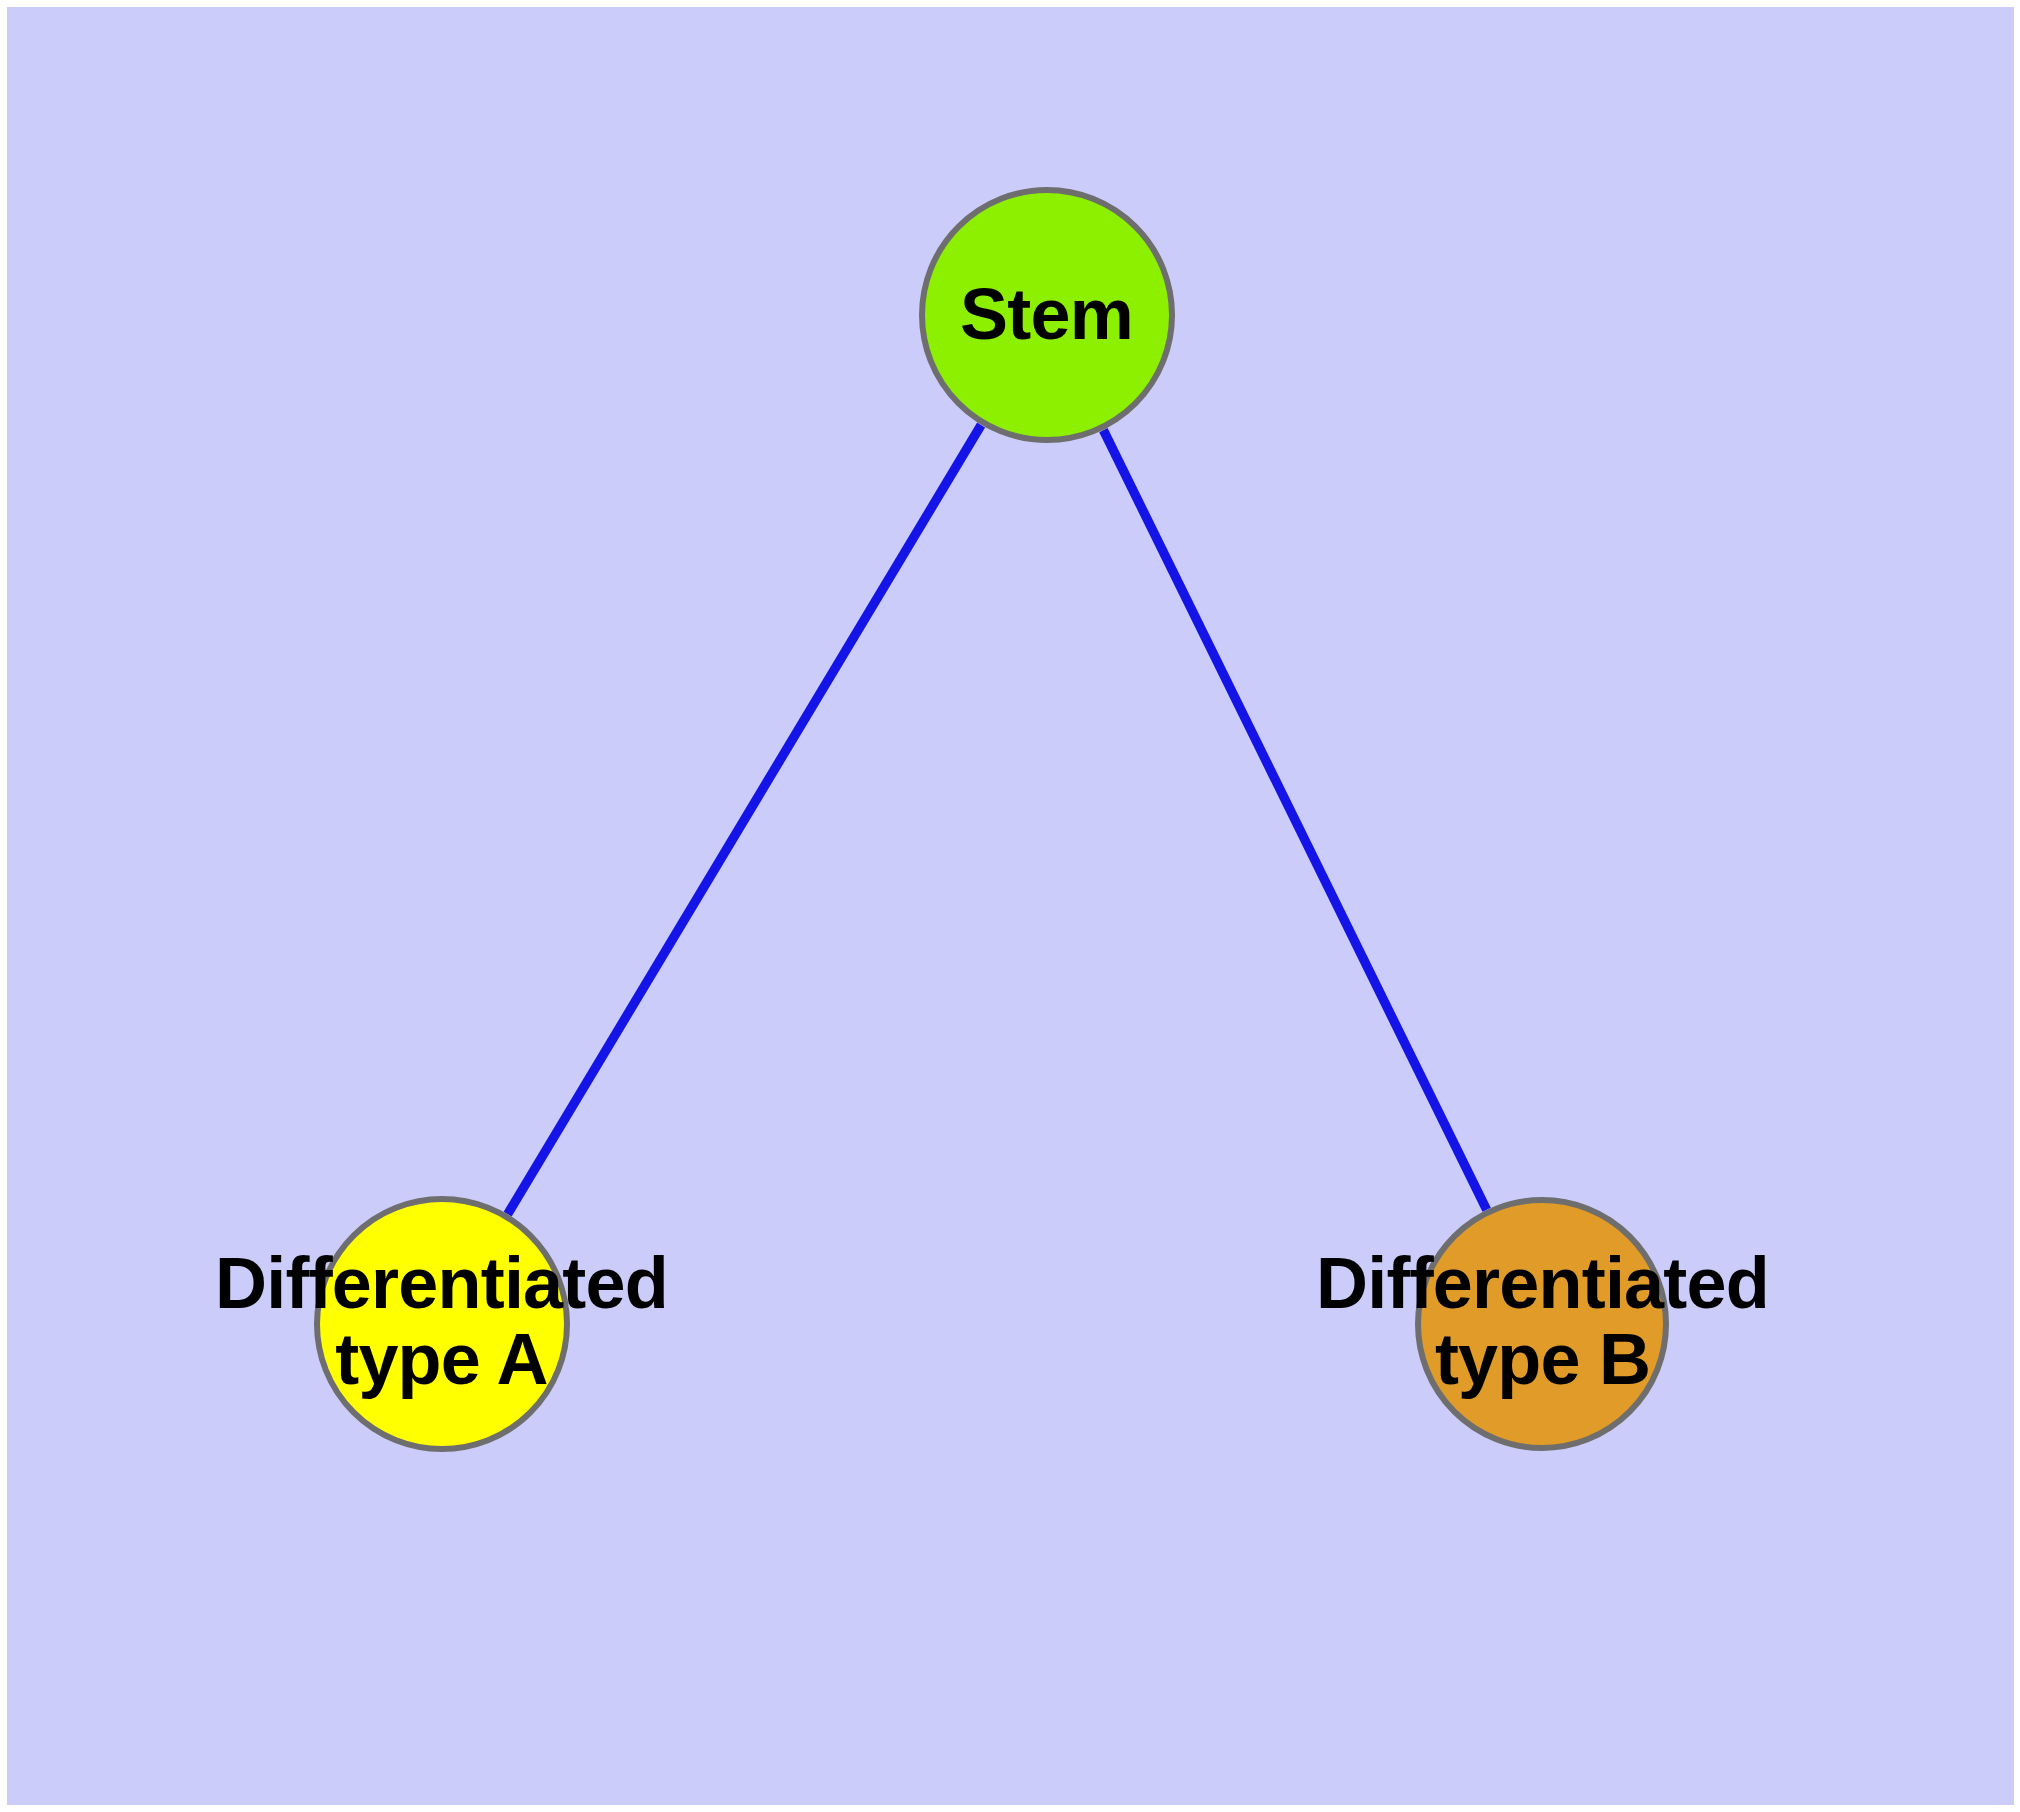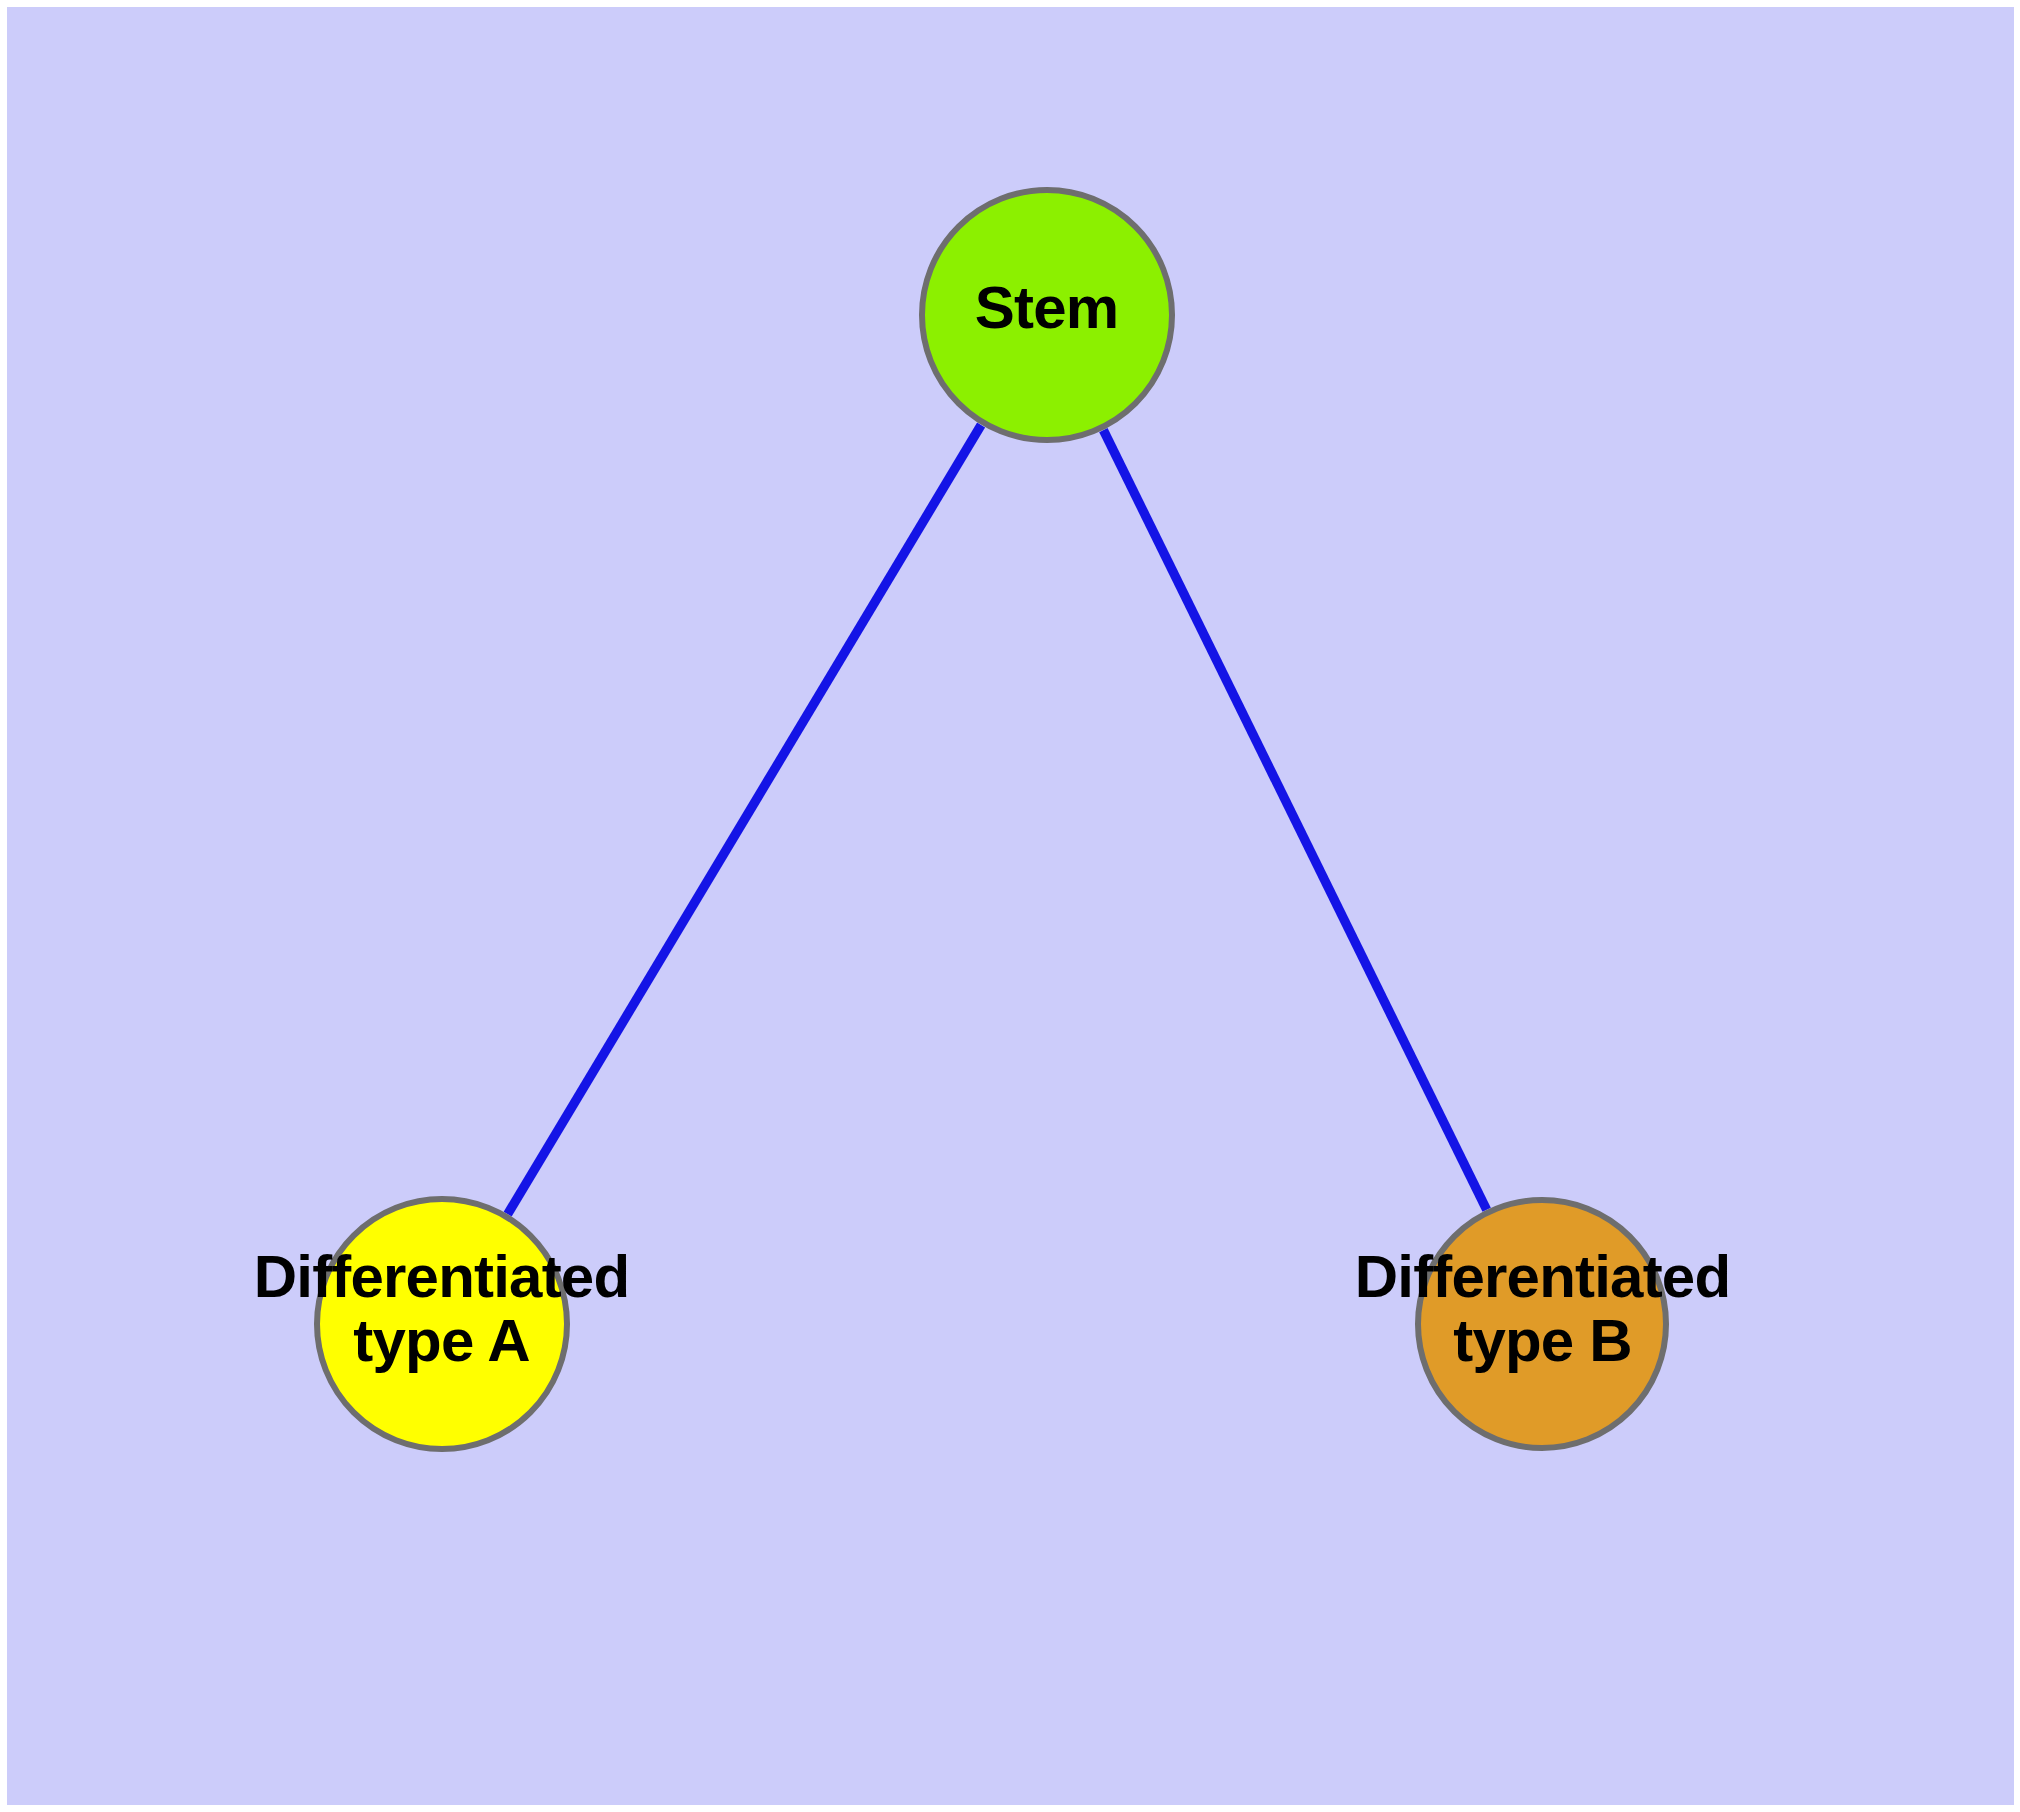--- a/index.html
+++ b/index.html
@@ -34,21 +34,21 @@
     position: absolute;
     border-radius: 50%;
     box-sizing: border-box;
     border: 6px solid #6e6e6e;
   }
   .node-label {
     position: absolute;
     text-align: center;
     color: #000000;
     font-weight: bold;
-    font-size: 60px;
+    font-size: 72px;
     line-height: 1.06;
     white-space: pre;
     letter-spacing: -0.8px;
     pointer-events: none;
   }
 </style>
 </head>
 <body>
 
 <div id="canvas" style="width: 2021px; height: 1812px; background: rgb(255, 255, 255);">

